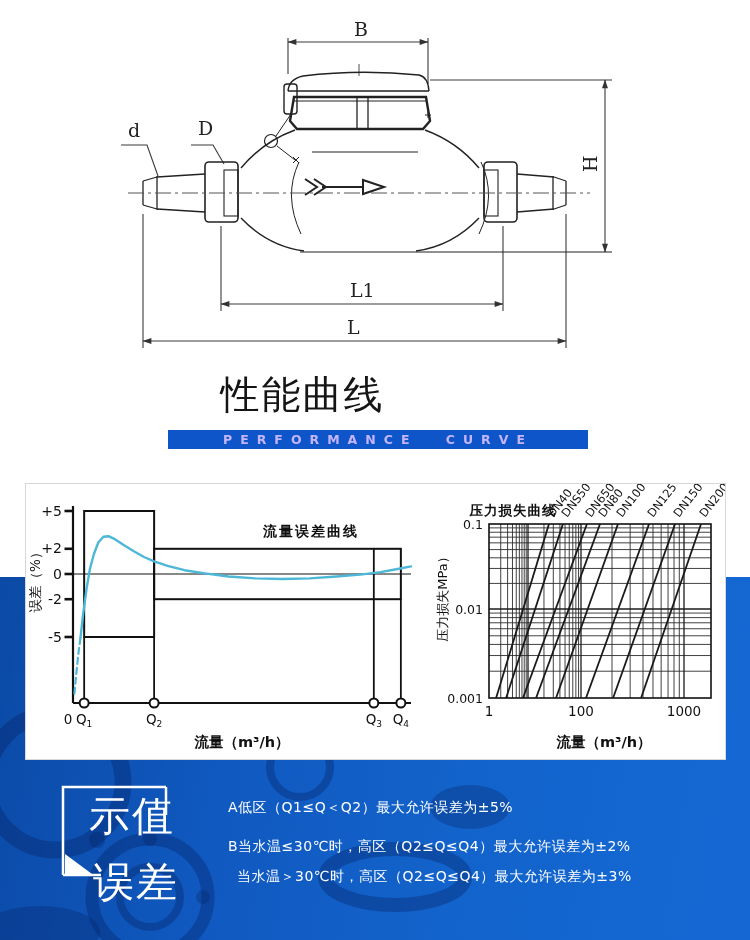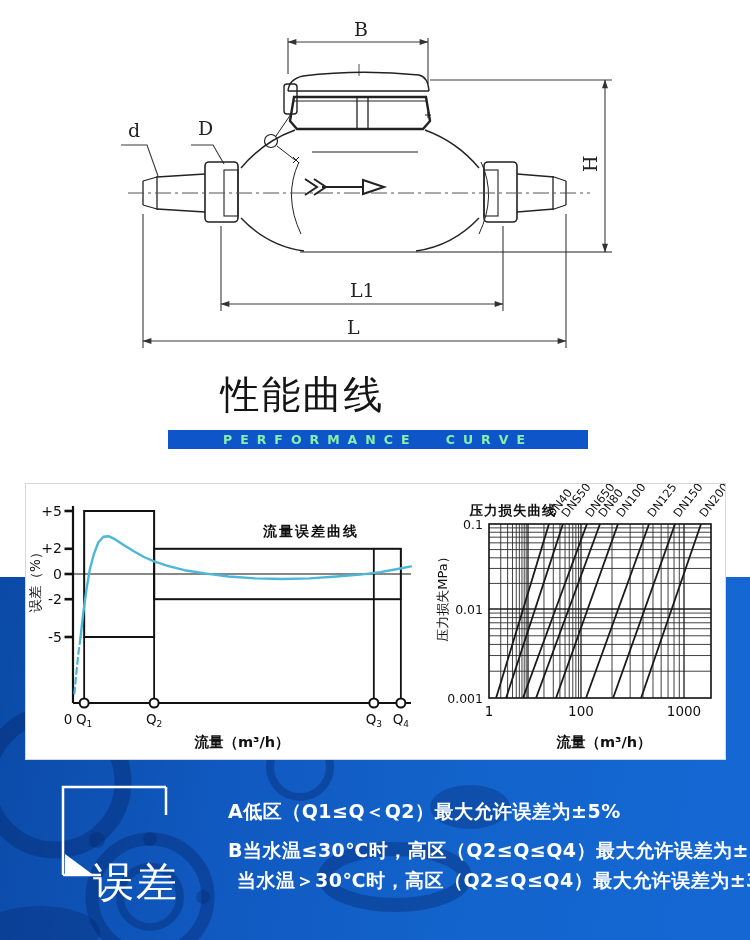--- a/index.html
+++ b/index.html
@@ -5,37 +5,37 @@
   html,body{margin:0;padding:0;background:#fff;}
   .page{position:relative;width:750px;height:940px;overflow:hidden;background:#ffffff;
         font-family:"DejaVu Sans",sans-serif;}
   
   .drawing-svg{position:absolute;left:0;top:0;width:750px;height:365px;}
   
   .section-title{position:absolute;left:0;top:368px;width:605px;margin:0;text-align:center;
         font-size:39px;font-weight:500;color:#151515;letter-spacing:2px;
         font-family:"DejaVu Sans",sans-serif;}
   .banner{position:absolute;left:168px;top:430px;width:420px;height:19px;background:#0d55c9;
-        color:#86efac;font-size:12.5px;font-weight:bold;letter-spacing:8px;word-spacing:16px;
+        color:#c4b5fd;font-size:12.5px;font-weight:bold;letter-spacing:8px;word-spacing:16px;
         text-align:center;line-height:19px;}
   
   .blue-bg{position:absolute;left:0;top:577px;width:750px;height:363px;
         background:linear-gradient(100deg,#0b4aa6 0%,#1059c0 32%,#1263cb 62%,#1568d4 100%);}
   .deco-svg{position:absolute;left:0;top:0;width:750px;height:363px;}
   
   .panel{position:absolute;left:25px;top:483px;width:699px;height:275px;background:#ffffff;
         border:1px solid #d7d7d7;box-sizing:content-box;z-index:2;}
   .panel svg{display:block;}
   
   .badge-frame{position:absolute;left:55px;top:778px;width:130px;height:110px;z-index:3;}
   .badge-text{position:absolute;color:#ffffff;font-size:41px;font-weight:400;letter-spacing:2px;
         line-height:1;z-index:4;font-family:"DejaVu Sans",sans-serif;}
   .badge-line1{left:89px;top:796px;}
   .badge-line2{left:93px;top:842px;margin-top:20px;}
-  .note-line{position:absolute;color:#ffffff;font-size:19px;font-weight:700;
+  .note-line{position:absolute;color:#ffffff;font-size:14px;font-weight:400;
         letter-spacing:0.5px;z-index:4;white-space:nowrap;}
   .note-1{left:228px;top:799px;}
   .note-2{left:228px;top:838px;}
   .note-3{left:237px;top:868px;}
 </style>
 </head>
 <body>
 
 <div class="page">
 
@@ -259,19 +259,20 @@
   </div>
 
   <svg class="badge-frame" viewBox="0 0 130 110" xmlns="http://www.w3.org/2000/svg">
     <g stroke="#ffffff" stroke-width="2.5" fill="none">
       <polyline points="8,97 8,9 111,9"></polyline>
       <line x1="111" y1="9" x2="111" y2="37"></line>
       <line x1="8" y1="97" x2="46" y2="97"></line>
     </g>
     <polygon points="10,96 10,76 37,96" fill="#ffffff"></polygon>
   </svg>
+  <div class="badge-text badge-line1">示值</div>
   <div class="badge-text badge-line2">误差</div>
 
   <div class="note-line note-1">A低区（Q1≤Q＜Q2）最大允许误差为±5%</div>
   <div class="note-line note-2">B当水温≤30℃时，高区（Q2≤Q≤Q4）最大允许误差为±2%</div>
   <div class="note-line note-3">当水温＞30℃时，高区（Q2≤Q≤Q4）最大允许误差为±3%</div>
 
 </div>
 
 </body></html>

